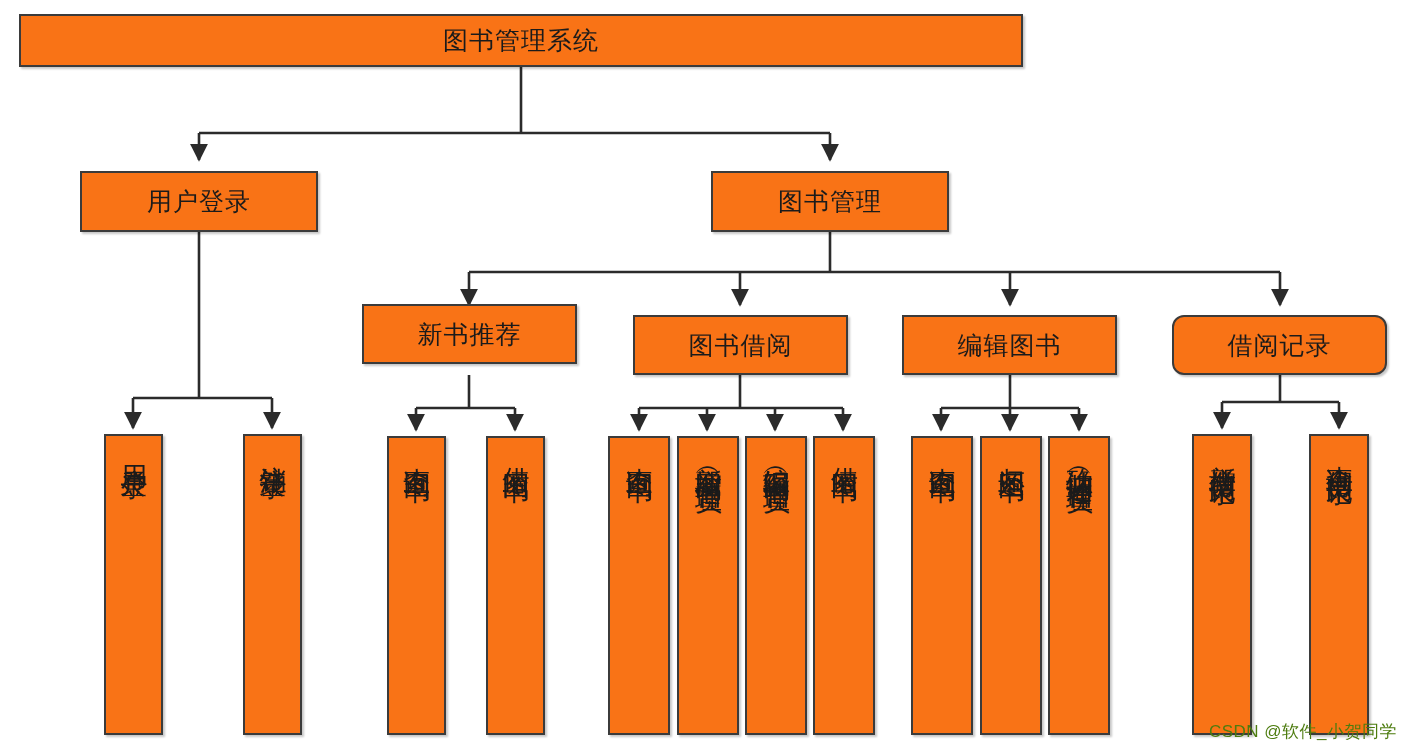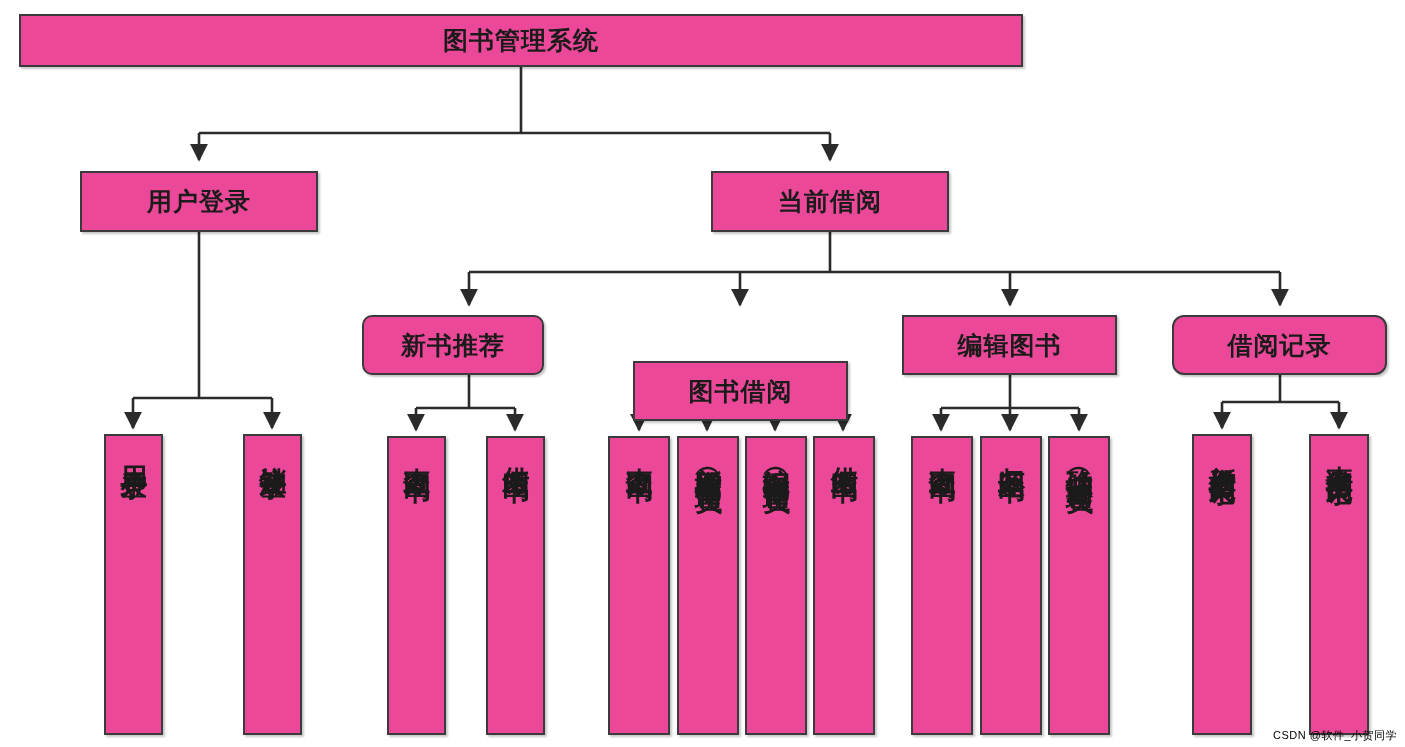--- a/index.html
+++ b/index.html
@@ -21,29 +21,28 @@
     position: absolute;
     left: 0;
     top: 0;
     width: 1405px;
     height: 747px;
     pointer-events: none;
   }
   .node {
     position: absolute;
     box-sizing: border-box;
-    background: #ec4899;
+    background: #f97316;
     border: 2.5px solid #3b3b3b;
     box-shadow: 2px 2px 2px rgba(0,0,0,0.22);
     display: flex;
     align-items: center;
     justify-content: center;
     color: #1b1b1b;
     z-index: 2;
-    font-weight: bold;
   }
   .node-h {
     font-size: 25px;
     letter-spacing: 1px;
     white-space: nowrap;
   }
   .node-root .label { font-size: 25px; }
   .node-v {
     align-items: flex-start;
     justify-content: center;
@@ -55,22 +54,22 @@
     font-size: 27px;
     line-height: 1.14;
     letter-spacing: 3px;
     white-space: nowrap;
     -webkit-text-orientation: upright;
   }
   .watermark {
     position: absolute;
     right: 8px;
     bottom: 4px;
-    font-size: 11px;
-    color: #000000;
+    font-size: 17px;
+    color: #4d7c0f;
     letter-spacing: 0.5px;
     z-index: 5;
     white-space: nowrap;
   }
 </style>
 </head>
 <body>
 
 <div id="canvas">
 
@@ -125,27 +124,27 @@
   </svg>
 
   <div class="node node-h node-root" style="left:19px; top:14px; width:1004px; height:53px;">
     <span class="label">图书管理系统</span>
   </div>
 
   <div class="node node-h" style="left:80px; top:171px; width:238px; height:61px;">
     <span class="label">用户登录</span>
   </div>
   <div class="node node-h" style="left:711px; top:171px; width:238px; height:61px;">
-    <span class="label">当前借阅</span>
+    <span class="label">图书管理</span>
   </div>
 
-  <div class="node node-h" style="left:362px; top:315px; width:182px; height:60px;border-radius:10px;">
+  <div class="node node-h" style="left:362px; top:304px; width:215px; height:60px;">
     <span class="label">新书推荐</span>
   </div>
-  <div class="node node-h" style="left:633px; top:315px; width:215px; height:60px;margin-top:46px;">
+  <div class="node node-h" style="left:633px; top:315px; width:215px; height:60px;">
     <span class="label">图书借阅</span>
   </div>
   <div class="node node-h" style="left:902px; top:315px; width:215px; height:60px;">
     <span class="label">编辑图书</span>
   </div>
   <div class="node node-h" style="left:1172px; top:315px; width:215px; height:60px;border-radius:12px;">
     <span class="label">借阅记录</span>
   </div>
 
   <div class="node node-v" style="left:104px; top:434px; width:59px; height:301px;">

